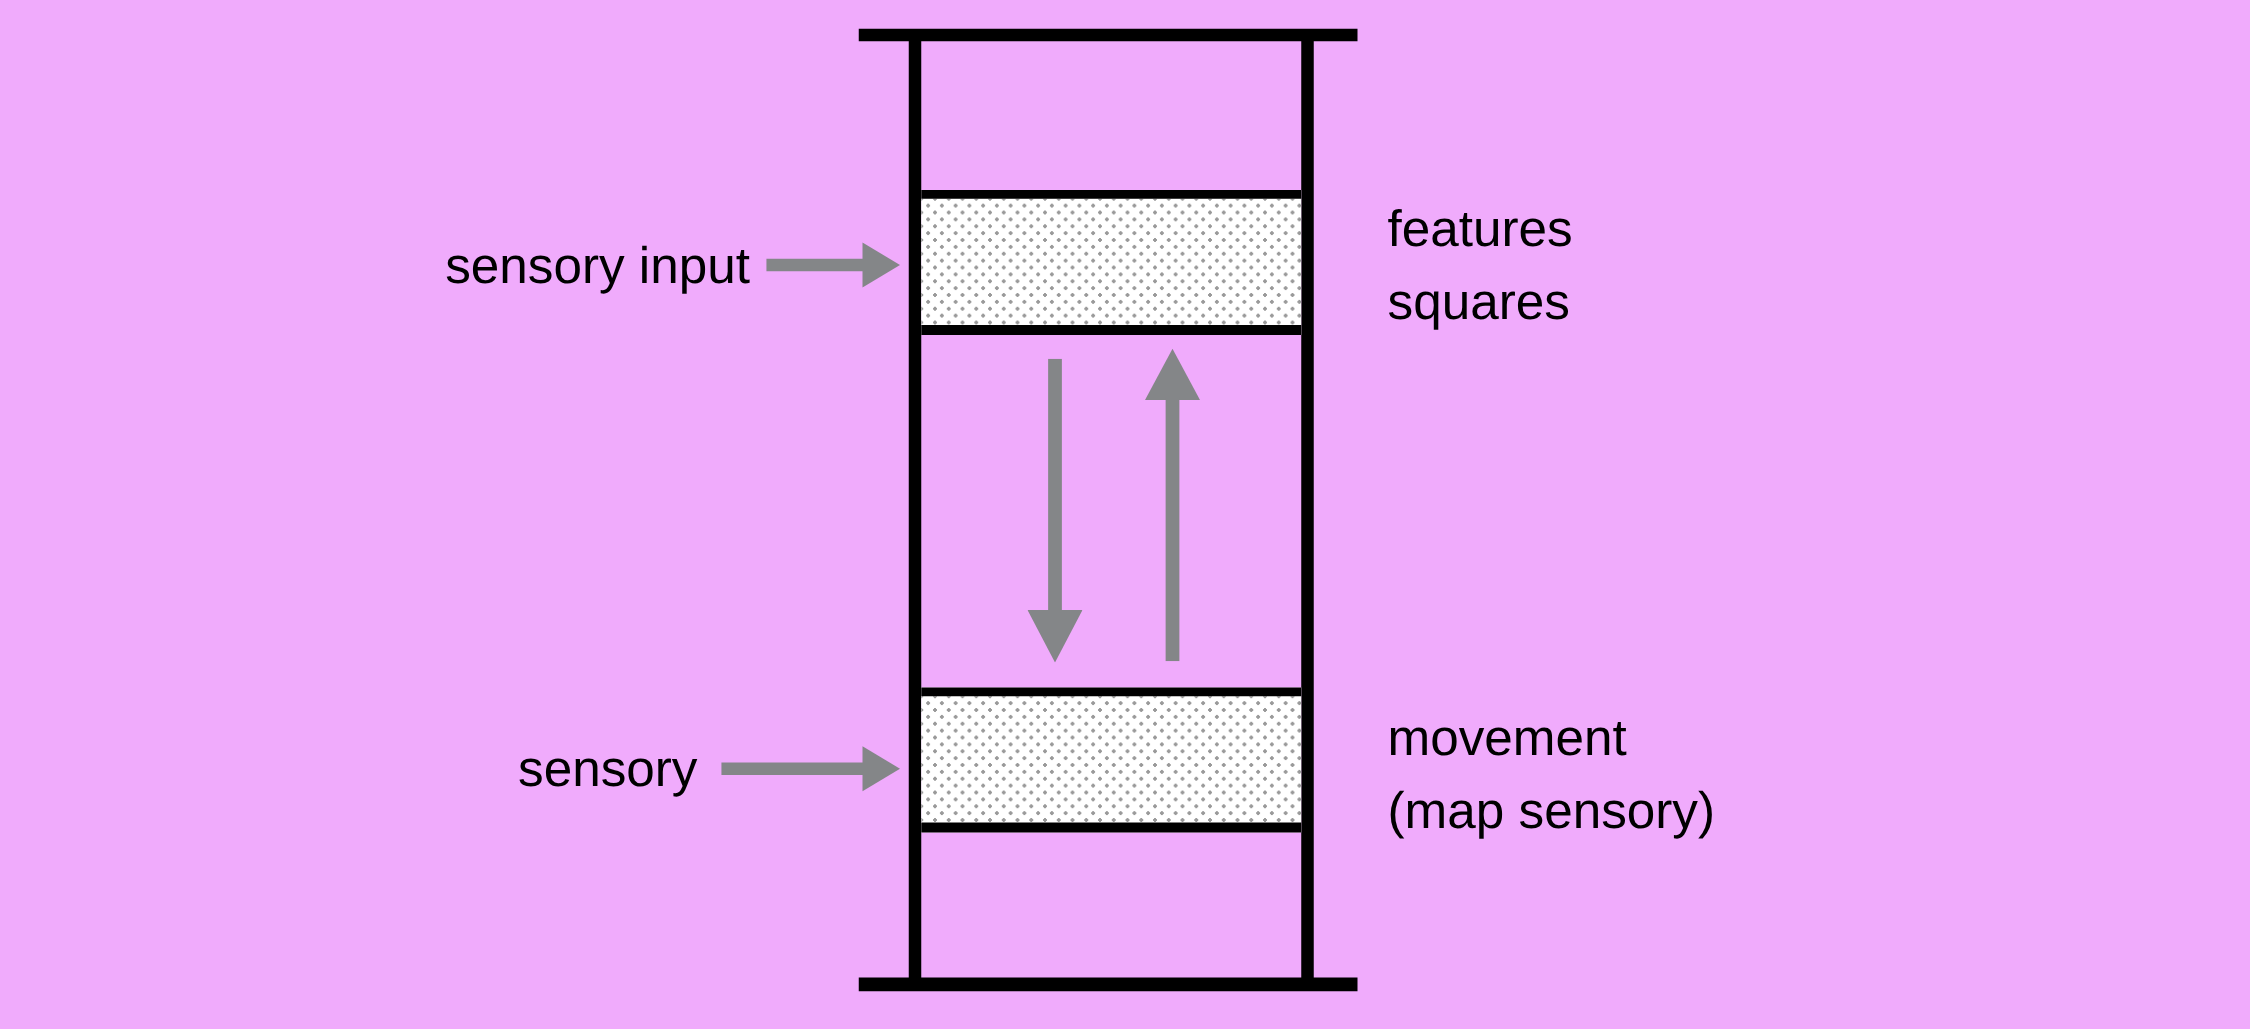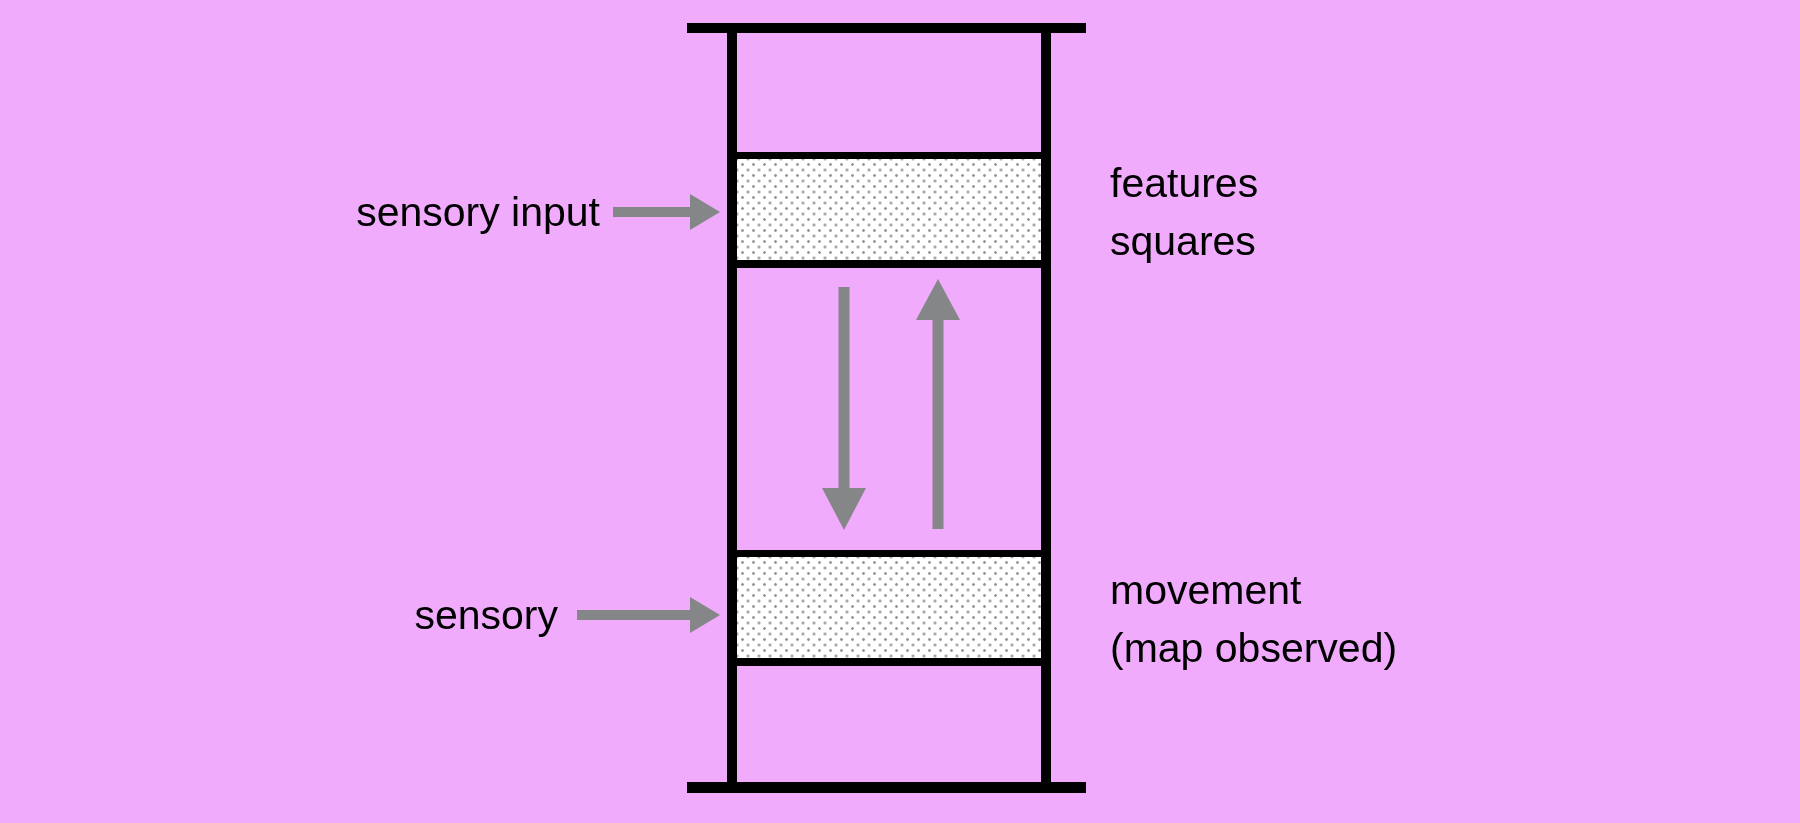--- a/index.html
+++ b/index.html
@@ -95,16 +95,16 @@
     </svg>
   </div>
 
   <div class="abs lbl lbl-right lbl-observed">
     <div>features</div>
     <div>squares</div>
   </div>
 
   <div class="abs lbl lbl-right lbl-locations">
     <div>movement</div>
-    <div>(map observed)</div>
+    <div>(map sensory)</div>
   </div>
 
 </div>
 
 </body></html>

